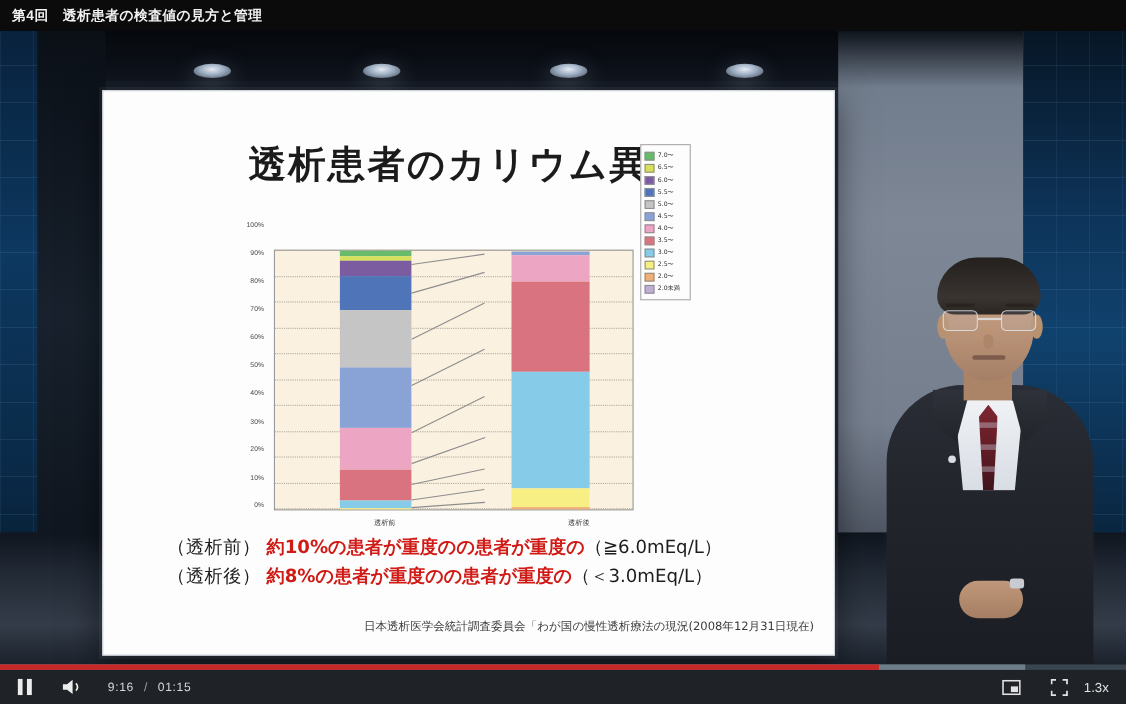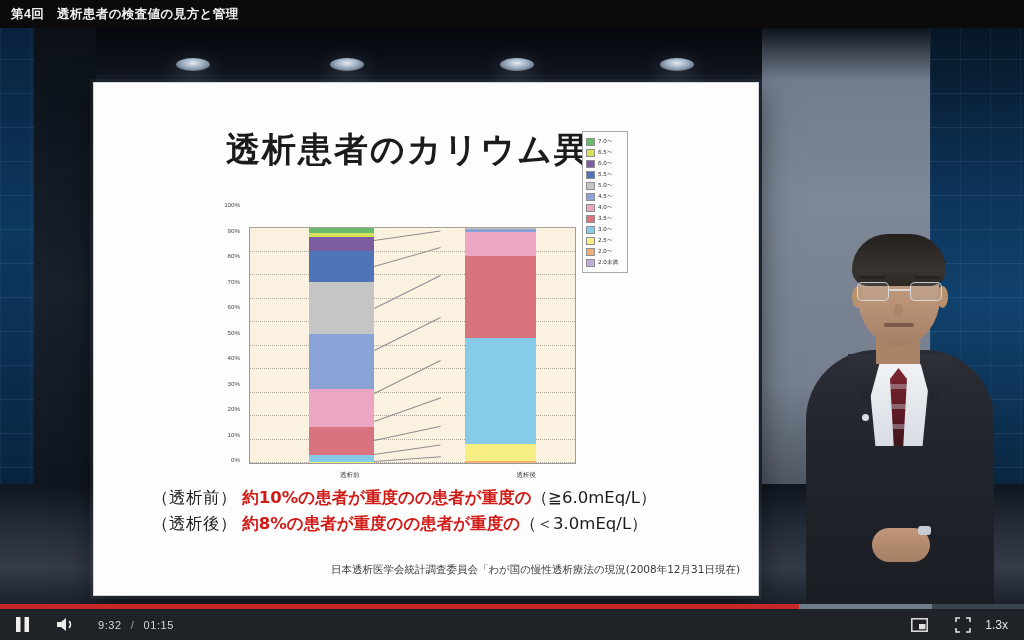--- a/index.html
+++ b/index.html
@@ -441,21 +441,21 @@
           <rect x="8.5" y="0" width="4.5" height="15" fill="#ededed"></rect>
         </svg>
       </div>
       <div class="ctrl" id="btn-volume">
         <svg width="19" height="15" viewBox="0 0 19 15">
           <polygon points="0,5 4,5 9,1 9,14 4,10 0,10" fill="#ededed"></polygon>
           <path d="M12 4.2 A4.4 4.4 0 0 1 12 10.8" stroke="#ededed" stroke-width="1.6" fill="none"></path>
         </svg>
       </div>
       <div id="time-display">
-        <span>9:32</span>
+        <span>9:16</span>
         <span class="sep">/</span>
         <span>01:15</span>
       </div>
       <div class="spacer"></div>
       <div class="ctrl" id="btn-pip">
         <svg width="17" height="14" viewBox="0 0 17 14">
           <rect x="0.8" y="0.8" width="15.4" height="12.4" fill="none" stroke="#e2e2e2" stroke-width="1.5"></rect>
           <rect x="8" y="6" width="6.5" height="5.2" fill="#e2e2e2"></rect>
         </svg>
       </div>

